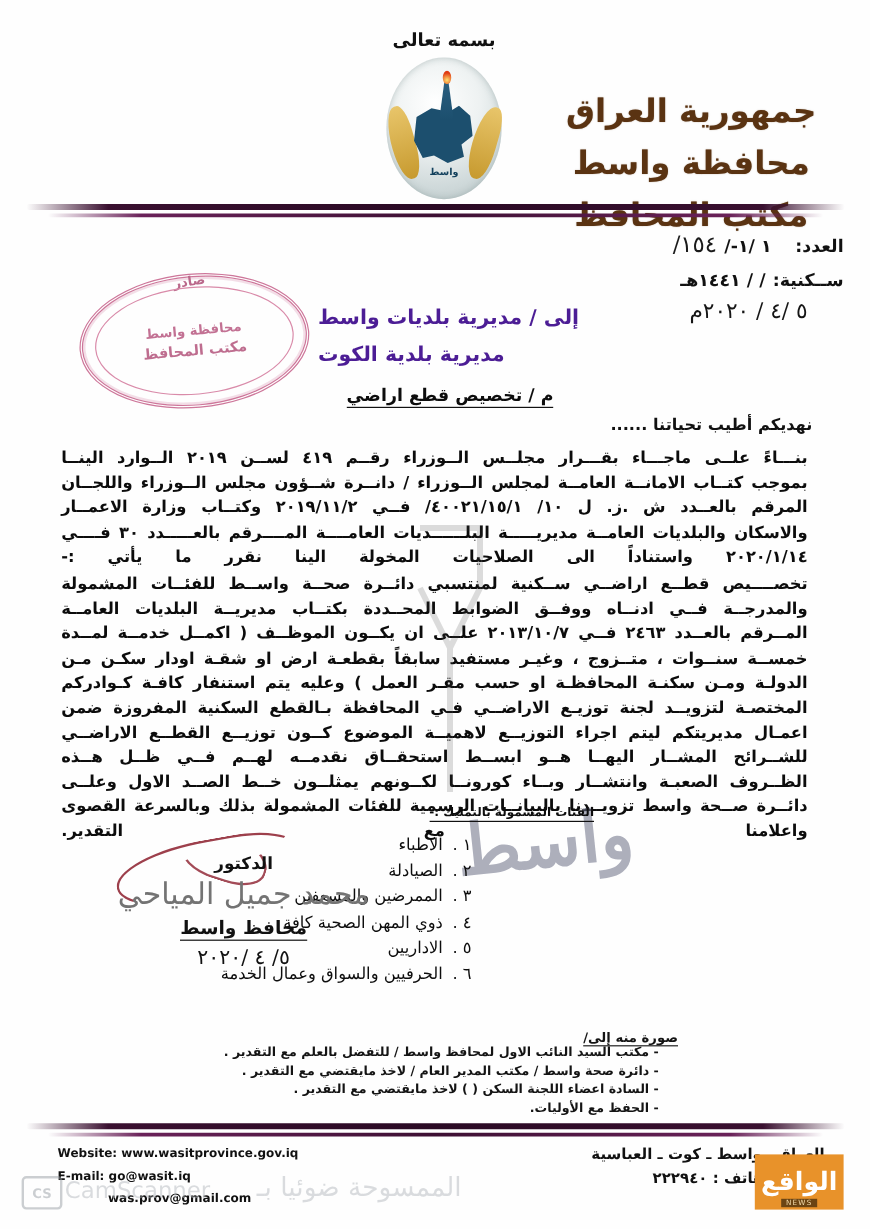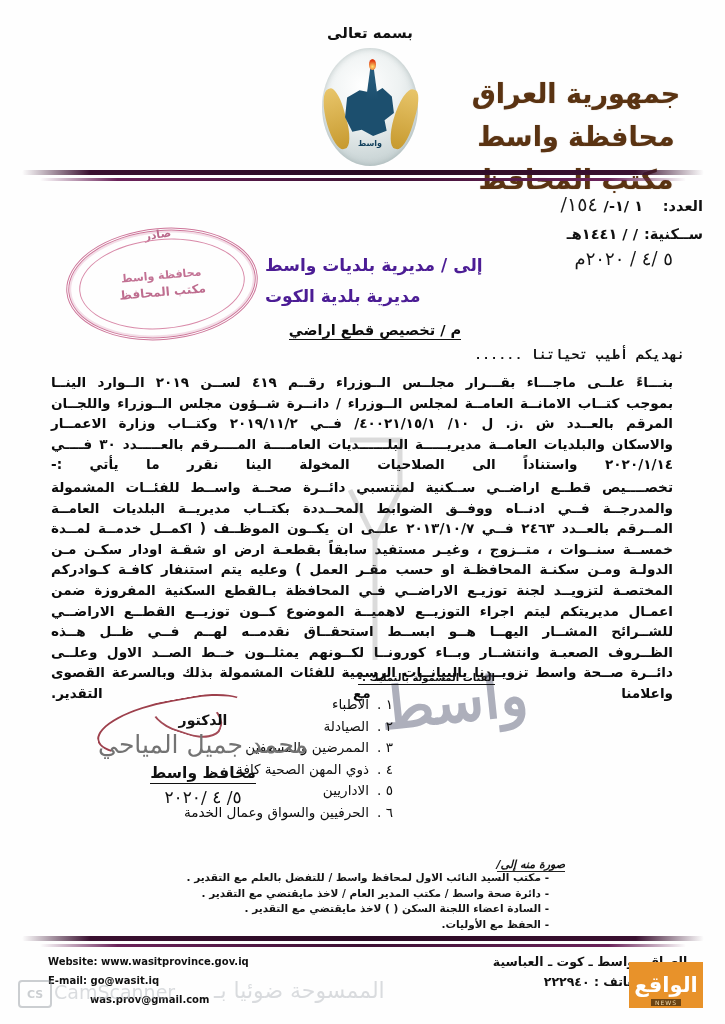--- a/index.html
+++ b/index.html
@@ -126,22 +126,22 @@
     direction:rtl;text-align:left;
     font-size:17px;font-weight:bold;line-height:31px;color:#4c1d95;
   }
   .subject{
     position:absolute;right:255px;top:322px;width:190px;
     direction:rtl;text-align:center;font-size:14.5px;font-weight:bold;color:#0d0d0d;
   }
   .subject span{border-bottom:1.6px solid #111;padding-bottom:1px;}
 
   .greeting{
-    position:absolute;right:40px;top:346px;direction:rtl;
-    font-size:13.5px;font-weight:bold;color:#111;letter-spacing:.3px;font-family:Liberation Mono, monospace;
+    position:absolute;right:48px;top:346px;direction:rtl;
+    font-size:13.5px;font-weight:bold;color:#111;letter-spacing:.3px;
   }
 
   
   .body-block{
     position:absolute;right:52px;top:372px;width:622px;
     direction:rtl;text-align:justify;text-align-last:justify;
     font-size:13.6px;line-height:20.6px;font-weight:bold;color:#0c0c0c;
     word-spacing:2px;
   }
   .body-block p{margin:0 0 2px 0;}
@@ -195,21 +195,21 @@
   .wm-pen{
     position:absolute;left:330px;top:430px;width:90px;height:240px;
     opacity:.18;pointer-events:none;
   }
 
   
   .cc-title{
     position:absolute;right:160px;top:858px;direction:rtl;
     font-size:11px;font-weight:bold;color:#141414;
   }
-  .cc-title span{border-bottom:1.2px solid #222;font-style:italic;}
+  .cc-title span{border-bottom:1.2px solid #222;}
   .cc-list{
     position:absolute;right:176px;top:870px;width:420px;
     direction:rtl;list-style:none;margin:0;padding:0;
     font-size:10.5px;line-height:15.5px;font-weight:bold;color:#141414;
     text-align:right;
   }
   .cc-list li{white-space:nowrap;}
 
   
   .foot-en{

